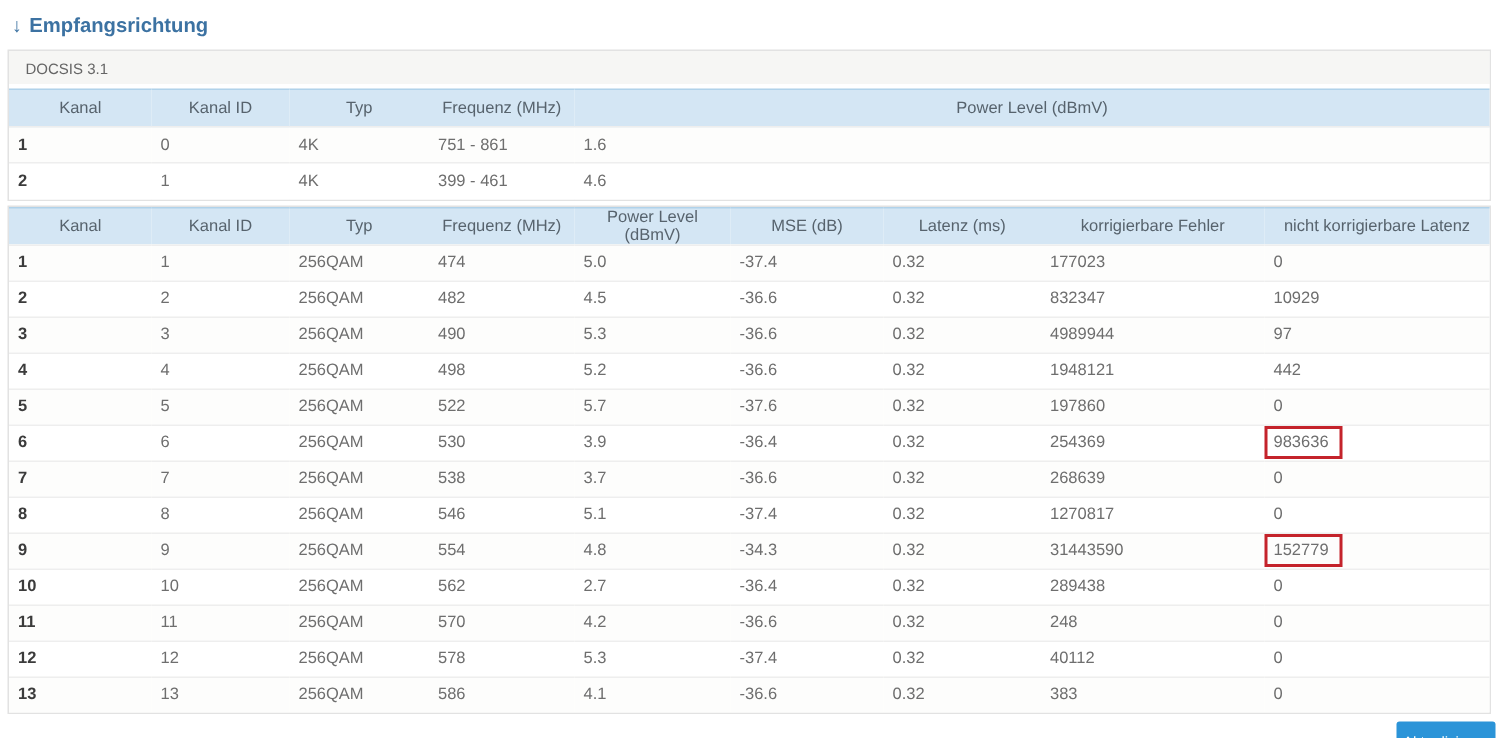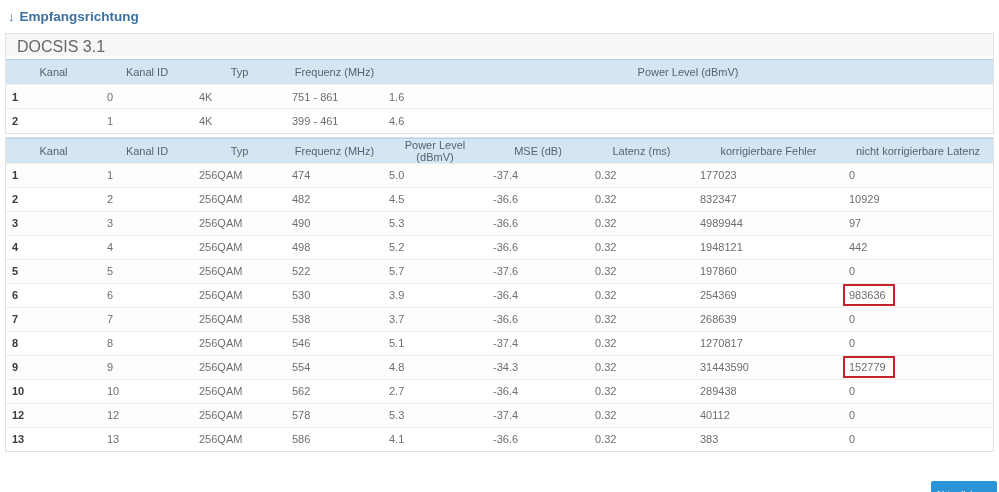--- a/index.html
+++ b/index.html
@@ -25,21 +25,21 @@
   .box {
     border: 1px solid #e2e2e2;
     margin: 0 5px 3px 5px;
     background: #ffffff;
   }
   .section-head {
     background: #f6f6f4;
     height: 25px;
     line-height: 25px;
     padding: 0 11px;
-    font-size: 16px;
+    font-size: 10px;
     color: #666666;
     border-bottom: 3px solid #ffffff;
   }
   table {
     width: 100%;
     border-collapse: collapse;
     table-layout: fixed;
     font-size: 11px;
   }
   thead th {
@@ -264,20 +264,31 @@
           <td>10</td>
           <td>256QAM</td>
           <td>562</td>
           <td>2.7</td>
           <td>-36.4</td>
           <td>0.32</td>
           <td>289438</td>
           <td>0</td>
         </tr>
         <tr>
+          <td class="col-first">11</td>
+          <td>11</td>
+          <td>256QAM</td>
+          <td>570</td>
+          <td>4.2</td>
+          <td>-36.6</td>
+          <td>0.32</td>
+          <td>248</td>
+          <td>0</td>
+        </tr>
+        <tr>
           <td class="col-first">12</td>
           <td>12</td>
           <td>256QAM</td>
           <td>578</td>
           <td>5.3</td>
           <td>-37.4</td>
           <td>0.32</td>
           <td>40112</td>
           <td>0</td>
         </tr>

